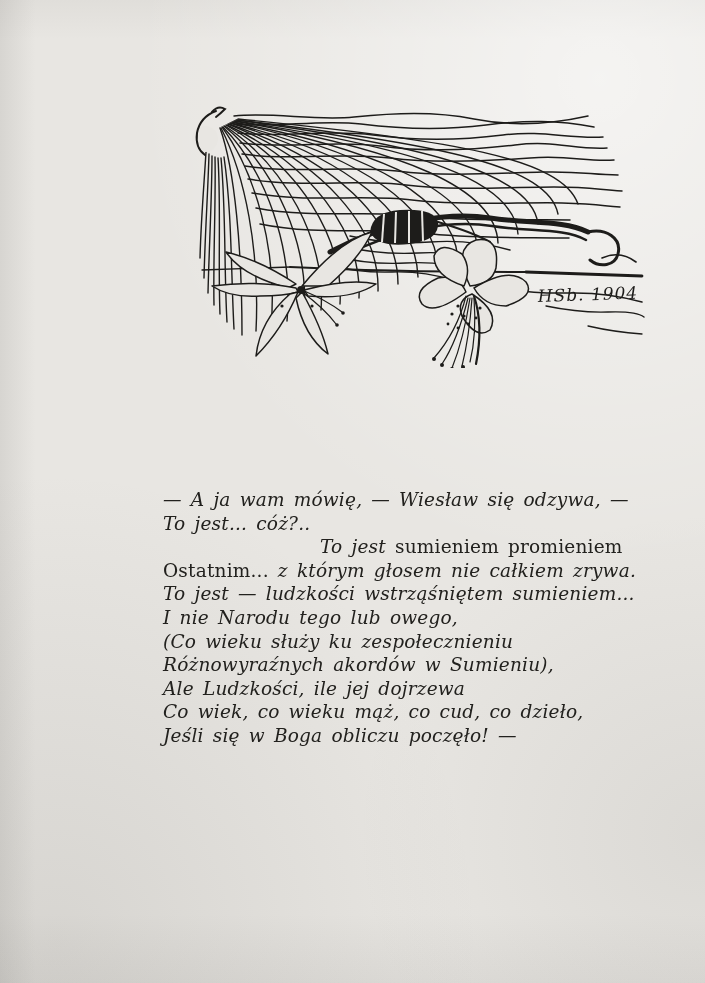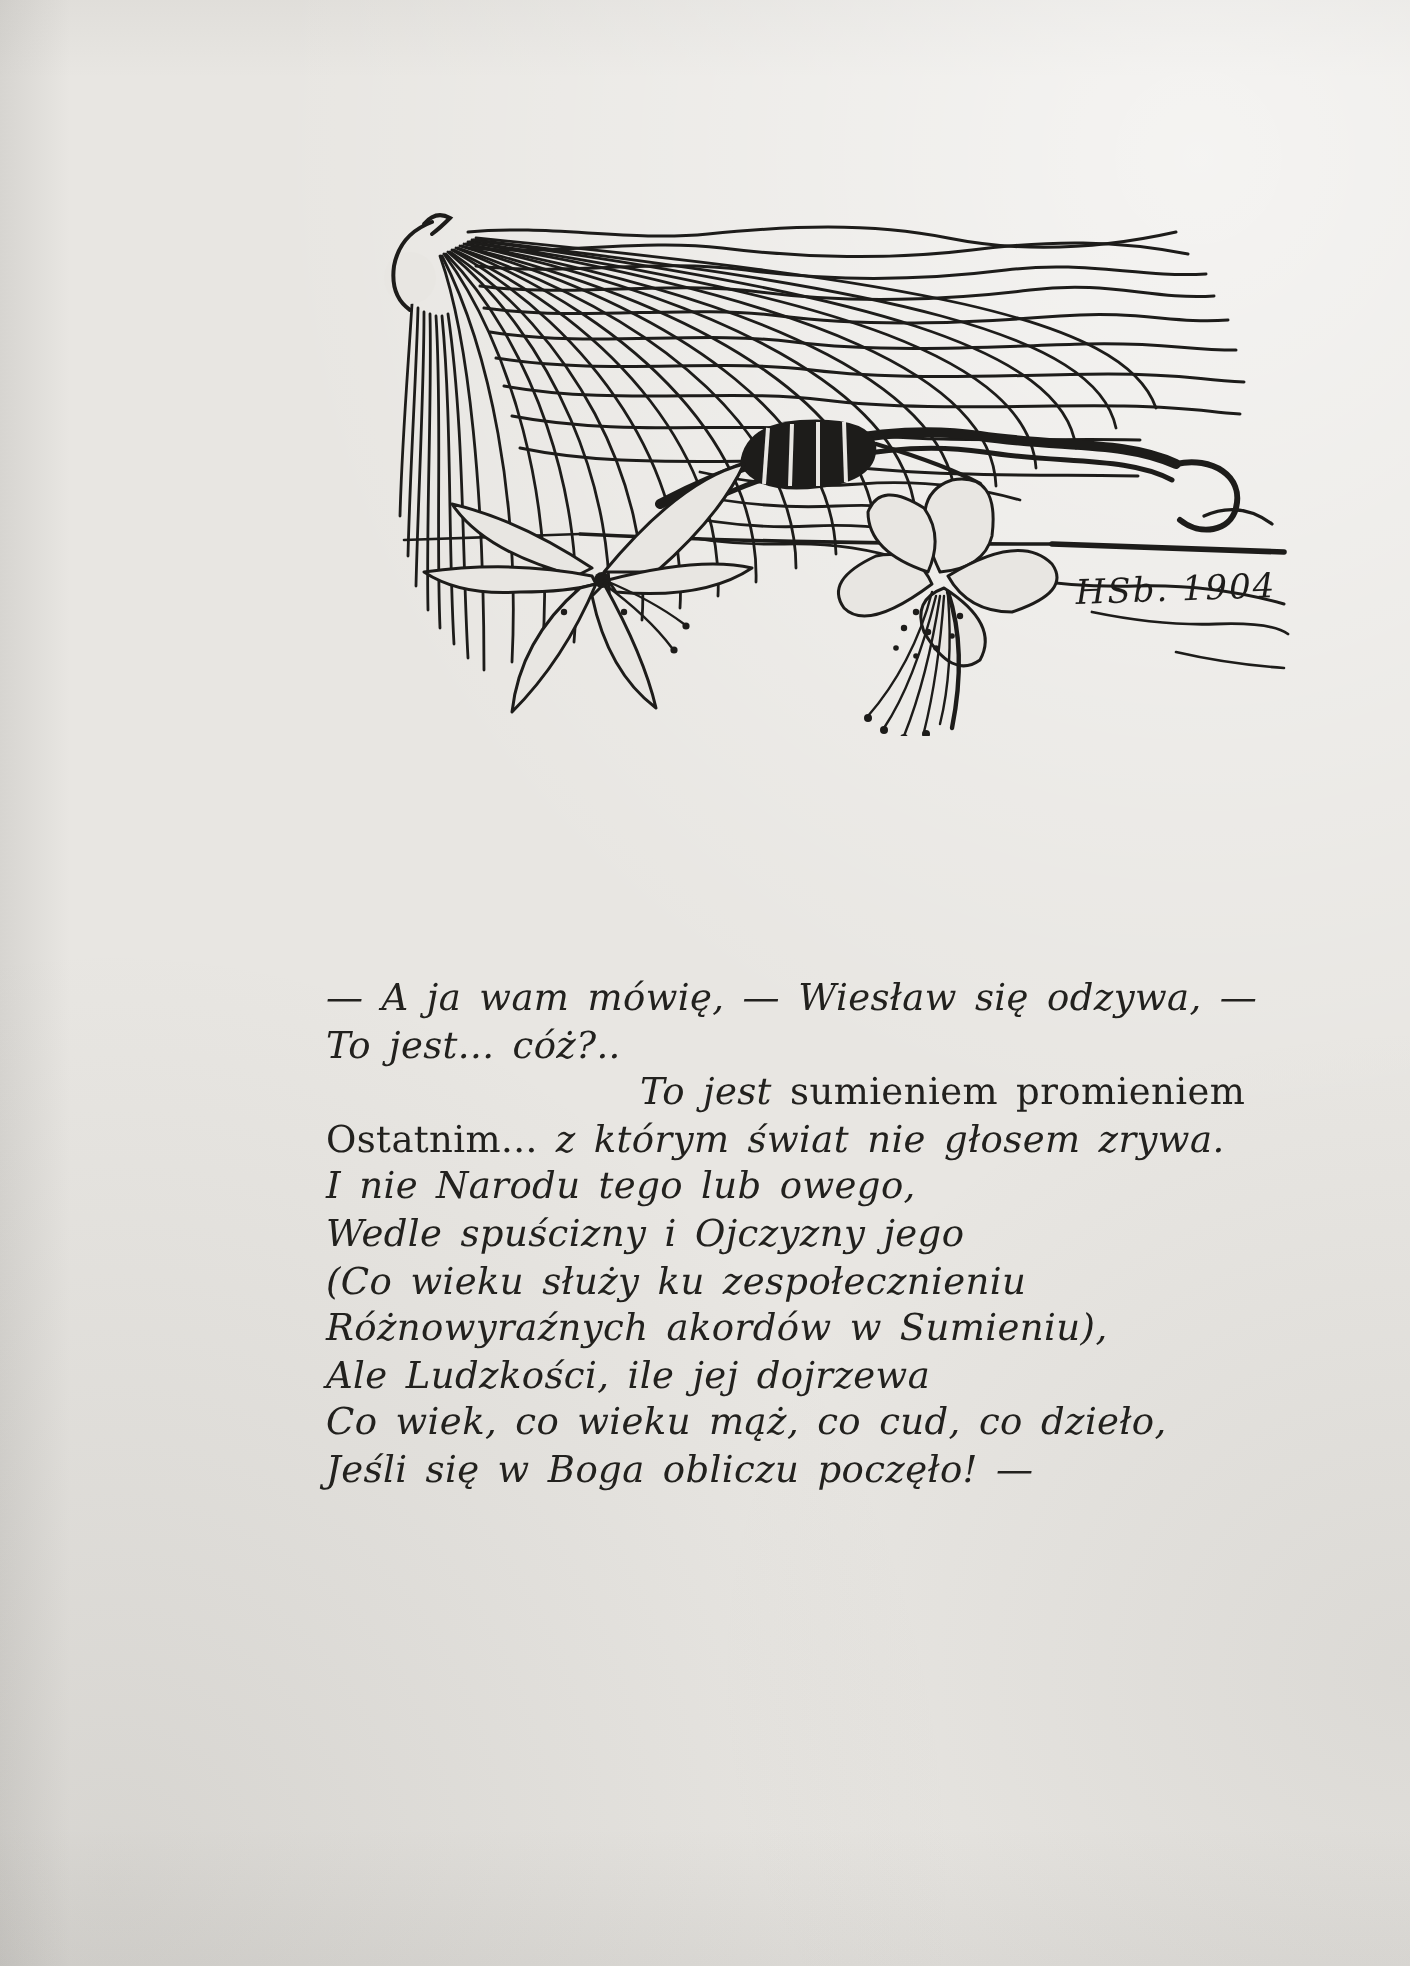--- a/index.html
+++ b/index.html
@@ -171,21 +171,21 @@
     </g>
 
     <text class="sig-text" x="348" y="202" transform="rotate(-2 348 202)">HSb. 1904</text>
   </svg>
 </figure>
 
 <div class="poem">
   <div class="line"><span class="i">— A ja wam mówię, — Wiesław się odzywa, —</span></div>
   <div class="line"><span class="i">To jest... cóż?..</span></div>
   <div class="line indent"><span class="i">To jest</span><span class="r"> sumieniem promieniem</span></div>
-  <div class="line"><span class="r">Ostatnim...</span><span class="i"> z którym świat nie głosem zrywa.</span></div>
+  <div class="line"><span class="r">Ostatnim...</span><span class="i"> z którym głosem nie całkiem zrywa.</span></div>
+  <div class="line"><span class="i">To jest — ludzkości wstrząśniętem sumieniem...</span></div>
   <div class="line"><span class="i">I nie Narodu tego lub owego,</span></div>
-  <div class="line"><span class="i">Wedle spuścizny i Ojczyzny jego</span></div>
   <div class="line"><span class="i">(Co wieku służy ku zespołecznieniu</span></div>
   <div class="line"><span class="i">Różnowyraźnych akordów w Sumieniu),</span></div>
   <div class="line"><span class="i">Ale Ludzkości, ile jej dojrzewa</span></div>
   <div class="line"><span class="i">Co wiek, co wieku mąż, co cud, co dzieło,</span></div>
   <div class="line"><span class="i">Jeśli się w Boga obliczu poczęło! —</span></div>
 </div>
 
 </body></html>

